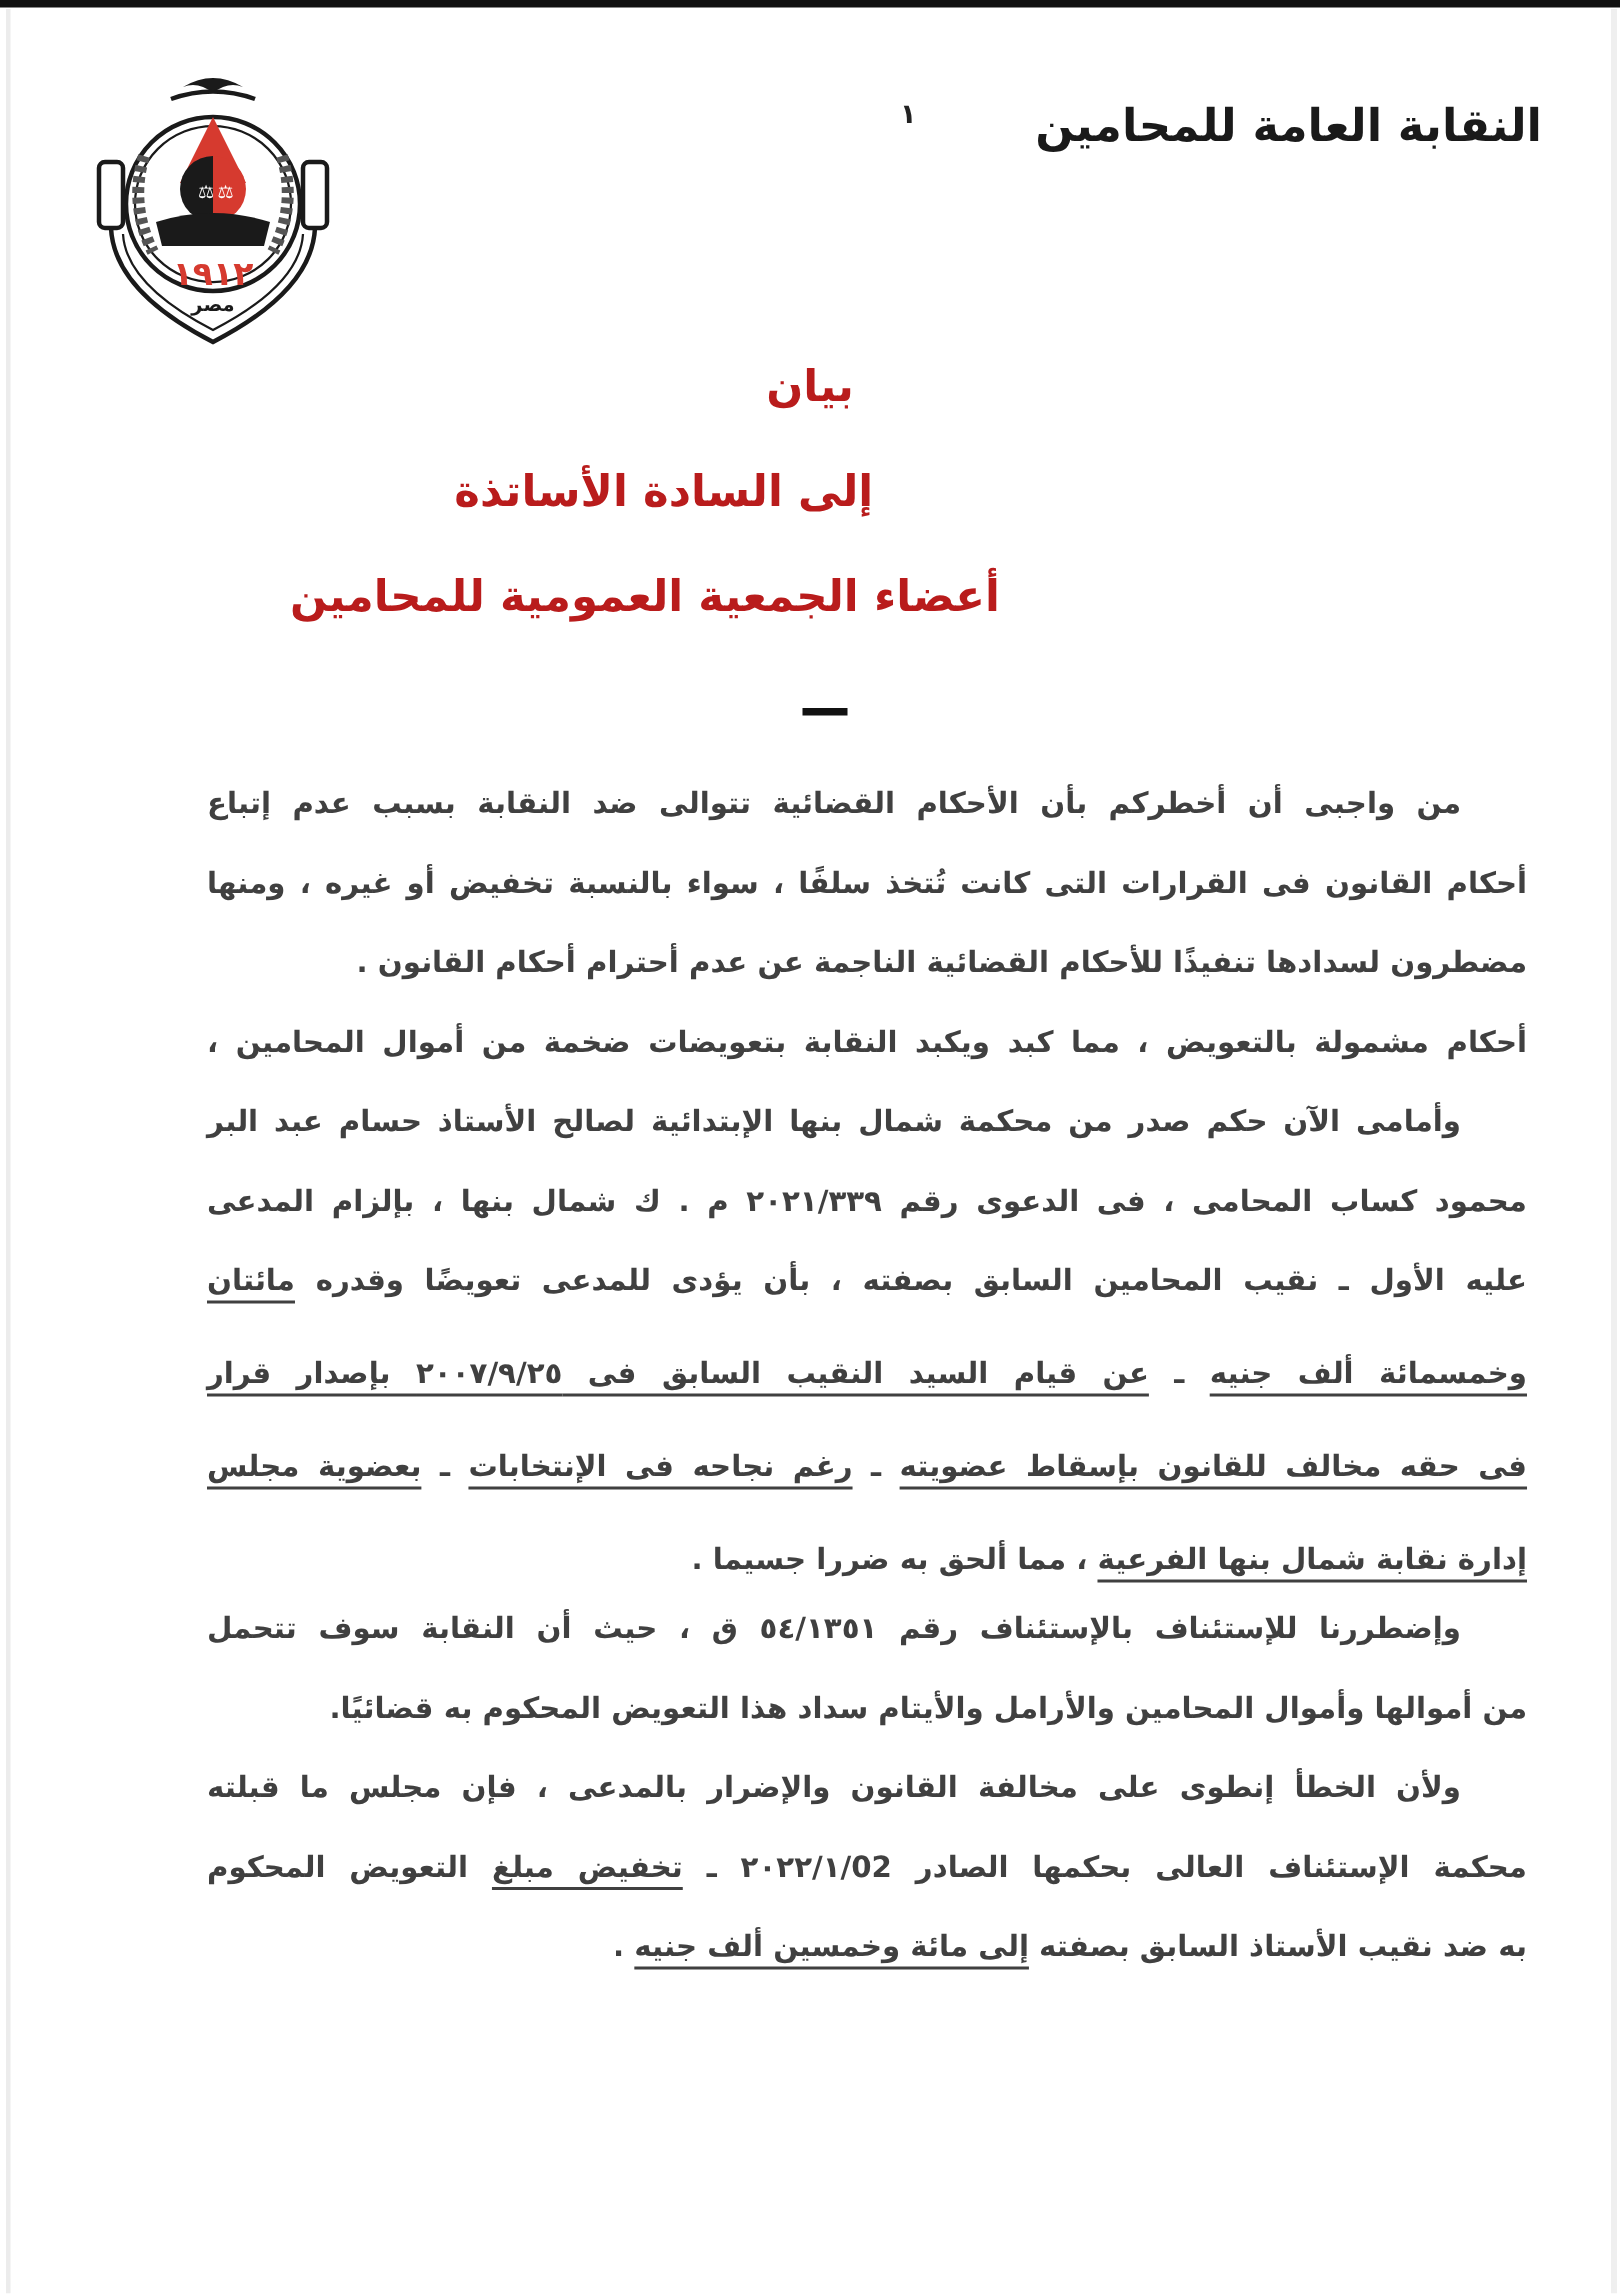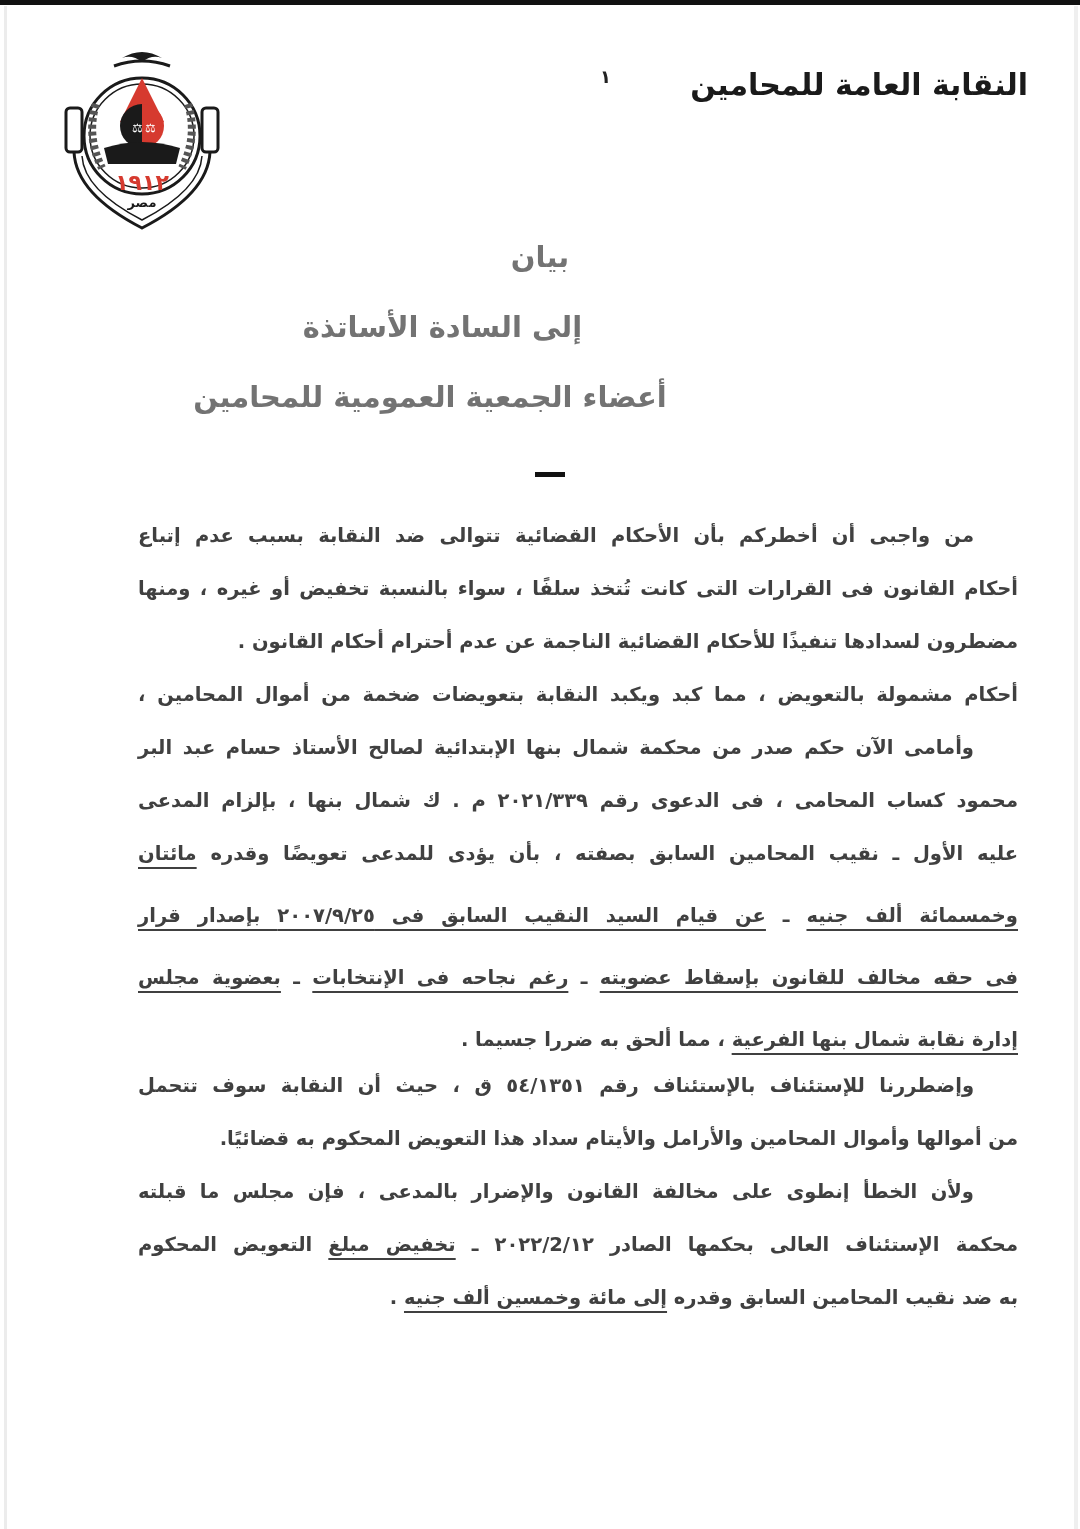--- a/index.html
+++ b/index.html
@@ -13,21 +13,21 @@
     .org-block { position: absolute; right: 52px; top: 66px; text-align: right; direction: rtl; }
     .org-name { font-family: "DejaVu Sans", sans-serif; font-weight: bold; font-size: 30px; color: #1a1a1a; letter-spacing: -0.5px; line-height: 38px; }
     .org-address { font-family: "DejaVu Sans", sans-serif; font-weight: bold; font-size: 17px; color: #c4353a; line-height: 26px; margin-right: 54px; }
     .page-number { position: absolute; left: 600px; top: 66px; font-size: 18px; font-weight: bold; color: #222; direction: rtl; }
 
     
     .logo { position: absolute; left: 52px; top: 44px; width: 180px; height: 190px; }
 
     
     .titles { position: absolute; left: 0; top: 240px; width: 1080px; text-align: center; direction: rtl; }
-    .title-line { font-family: "DejaVu Sans", sans-serif; font-weight: bold; font-size: 29px; color: #737373; }
+    .title-line { font-family: "DejaVu Sans", sans-serif; font-weight: bold; font-size: 29px; color: #b91c1c; }
     .t1 { position: absolute; left: 0; width: 1080px; top: 0; }
     .t2 { position: absolute; left: 0; width: 885px; top: 70px; }
     .t3 { position: absolute; left: 0; width: 860px; top: 140px; }
     .dash-mark { position: absolute; left: 535px; top: 472px; width: 30px; height: 5px; background: #111; }
 
     
     .body-text { position: absolute; left: 138px; width: 880px; top: 516px; direction: rtl; text-align: justify; text-align-last: right;
       font-family: "DejaVu Sans", sans-serif; font-weight: bold; font-size: 19.5px; color: #404040; }
     .line { height: 53px; line-height: 40px; white-space: nowrap; text-align: justify; text-align-last: justify; display: block; }
     .line.last { text-align-last: right; }
@@ -98,15 +98,15 @@
   <span class="line">محمود كساب المحامى ، فى الدعوى رقم ٢٠٢١/٣٣٩ م . ك شمال بنها ، بإلزام المدعى</span>
   <span class="line tall"><span>عليه الأول ـ نقيب المحامين السابق بصفته ، بأن يؤدى للمدعى تعويضًا وقدره</span> <u>مائتان</u></span>
   <span class="line tall"><u>وخمسمائة ألف جنيه</u><span> ـ </span><u>عن قيام السيد النقيب السابق فى ٢٠٠٧/٩/٢٥ بإصدار قرار</u></span>
   <span class="line tall"><u>فى حقه مخالف للقانون بإسقاط عضويته</u><span> ـ </span><u>رغم نجاحه فى الإنتخابات</u><span> ـ </span><u>بعضوية مجلس</u></span>
   <span class="line last short"><u>إدارة نقابة شمال بنها الفرعية</u><span> ، مما ألحق به ضررا جسيما .</span></span>
 
   <span class="line ind">وإضطررنا للإستئناف بالإستئناف رقم ٥٤/١٣٥١ ق ، حيث أن النقابة سوف تتحمل</span>
   <span class="line last">من أموالها وأموال المحامين والأرامل والأيتام سداد هذا التعويض المحكوم به قضائيًا.</span>
 
   <span class="line ind">ولأن الخطأ إنطوى على مخالفة القانون والإضرار بالمدعى ، فإن مجلس ما قبلته</span>
-  <span class="line"><span>محكمة الإستئناف العالى بحكمها الصادر ٢٠٢٢/2/١٢ ـ </span><u>تخفيض مبلغ</u><span> التعويض المحكوم</span></span>
-  <span class="line last"><span>به ضد نقيب المحامين السابق وقدره </span><u>إلى مائة وخمسين ألف جنيه</u><span> .</span></span>
+  <span class="line"><span>محكمة الإستئناف العالى بحكمها الصادر ٢٠٢٢/١/02 ـ </span><u>تخفيض مبلغ</u><span> التعويض المحكوم</span></span>
+  <span class="line last"><span>به ضد نقيب الأستاذ السابق بصفته </span><u>إلى مائة وخمسين ألف جنيه</u><span> .</span></span>
 </div>
 
 </body></html>

